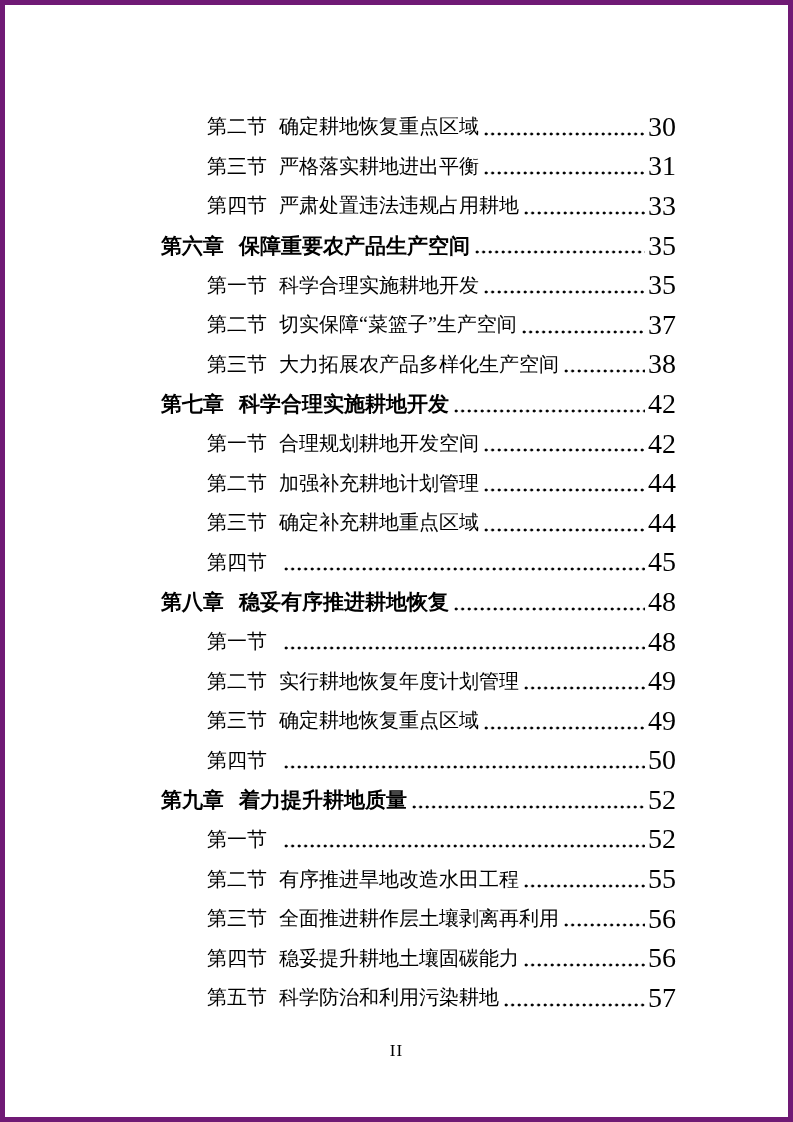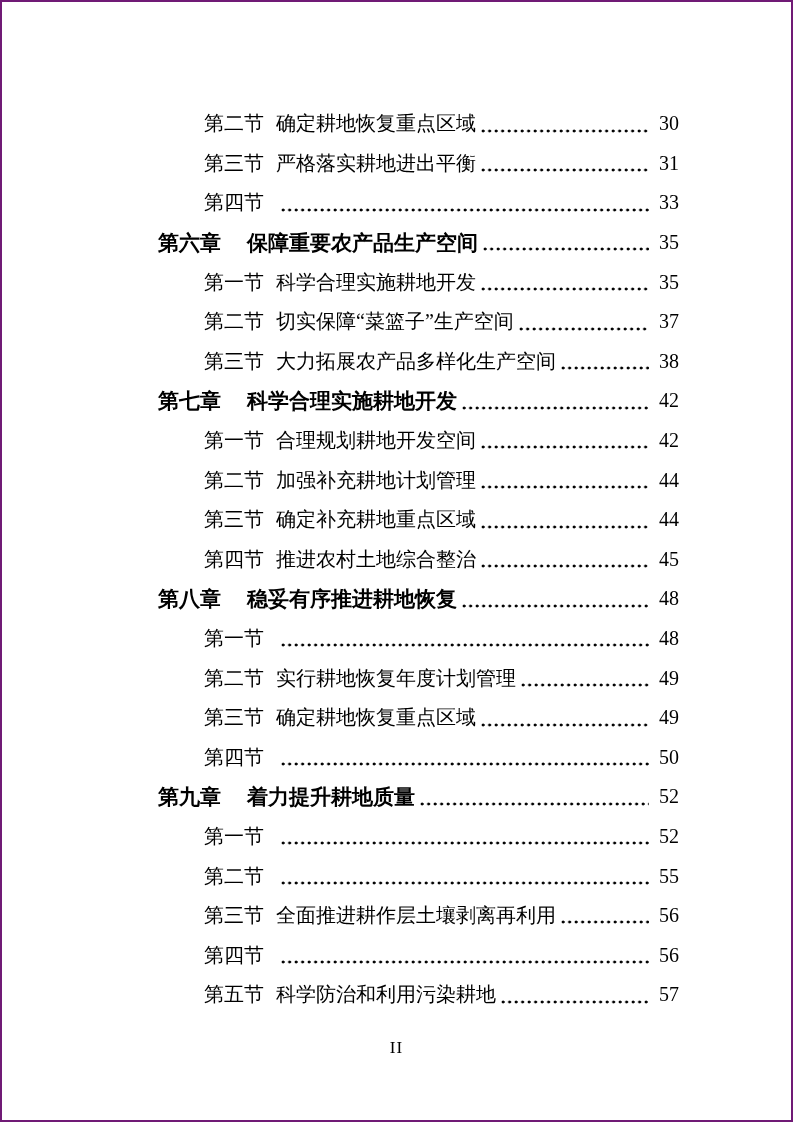--- a/index.html
+++ b/index.html
@@ -6,21 +6,21 @@
     margin: 0;
     padding: 0;
     background: #ffffff;
   }
   .page {
     position: relative;
     width: 793px;
     height: 1122px;
     margin: 0 auto;
     background: #ffffff;
-    border: 2px solid #701a75;
+    border: 5px solid #701a75;
     box-sizing: border-box;
     color: #000000;
     overflow: hidden;
   }
   .toc {
     position: absolute;
     top: 102px;
     left: 156px;
     right: 112px;
   }
@@ -35,36 +35,36 @@
     font-family: "Liberation Serif", "DejaVu Serif", serif;
     font-size: 20px;
     font-weight: 400;
   }
   .row.chapter {
     font-family: "Liberation Sans", "DejaVu Sans", sans-serif;
     font-size: 21px;
     font-weight: 700;
   }
   .row .label { margin-right: 12px; }
-  .row.chapter .label { margin-right: 26px; }
+  .row.chapter .label { margin-right: 15px; }
   .leader {
     flex: 1;
     height: 4px;
     align-self: flex-end;
     margin: 0 3px 11px 5px;
     background-image: radial-gradient(circle at 2px 2px, #000 1.3px, transparent 1.7px);
     background-size: 6.5px 4px;
     background-repeat: repeat-x;
     background-position: left bottom;
     min-width: 20px;
   }
   .pagenum {
     font-family: "Liberation Serif", "DejaVu Serif", serif;
     font-weight: 400;
-    font-size: 20px;
+    font-size: 28px;
     min-width: 27px;
     text-align: right;
   }
   .footer {
     position: absolute;
     left: 0;
     right: 0;
     top: 1036px;
     text-align: center;
     font-family: "Liberation Serif", "DejaVu Serif", serif;
@@ -84,20 +84,21 @@
     <span class="pagenum">30</span>
   </div>
       <div class="row section">
     <span class="label">第三节</span>
     <span class="title">严格落实耕地进出平衡</span>
     <span class="leader"></span>
     <span class="pagenum">31</span>
   </div>
       <div class="row section">
     <span class="label">第四节</span>
+    <span class="title">严肃处置违法违规占用耕地</span>
     <span class="leader"></span>
     <span class="pagenum">33</span>
   </div>
       <div class="row chapter">
     <span class="label">第六章</span>
     <span class="title">保障重要农产品生产空间</span>
     <span class="leader"></span>
     <span class="pagenum">35</span>
   </div>
       <div class="row section">
@@ -137,21 +138,20 @@
     <span class="pagenum">44</span>
   </div>
       <div class="row section">
     <span class="label">第三节</span>
     <span class="title">确定补充耕地重点区域</span>
     <span class="leader"></span>
     <span class="pagenum">44</span>
   </div>
       <div class="row section">
     <span class="label">第四节</span>
-    <span class="title">推进农村土地综合整治</span>
     <span class="leader"></span>
     <span class="pagenum">45</span>
   </div>
       <div class="row chapter">
     <span class="label">第八章</span>
     <span class="title">稳妥有序推进耕地恢复</span>
     <span class="leader"></span>
     <span class="pagenum">48</span>
   </div>
       <div class="row section">
@@ -182,31 +182,33 @@
     <span class="leader"></span>
     <span class="pagenum">52</span>
   </div>
       <div class="row section">
     <span class="label">第一节</span>
     <span class="leader"></span>
     <span class="pagenum">52</span>
   </div>
       <div class="row section">
     <span class="label">第二节</span>
+    <span class="title">有序推进旱地改造水田工程</span>
     <span class="leader"></span>
     <span class="pagenum">55</span>
   </div>
       <div class="row section">
     <span class="label">第三节</span>
     <span class="title">全面推进耕作层土壤剥离再利用</span>
     <span class="leader"></span>
     <span class="pagenum">56</span>
   </div>
       <div class="row section">
     <span class="label">第四节</span>
+    <span class="title">稳妥提升耕地土壤固碳能力</span>
     <span class="leader"></span>
     <span class="pagenum">56</span>
   </div>
       <div class="row section">
     <span class="label">第五节</span>
     <span class="title">科学防治和利用污染耕地</span>
     <span class="leader"></span>
     <span class="pagenum">57</span>
   </div>
     </div>

